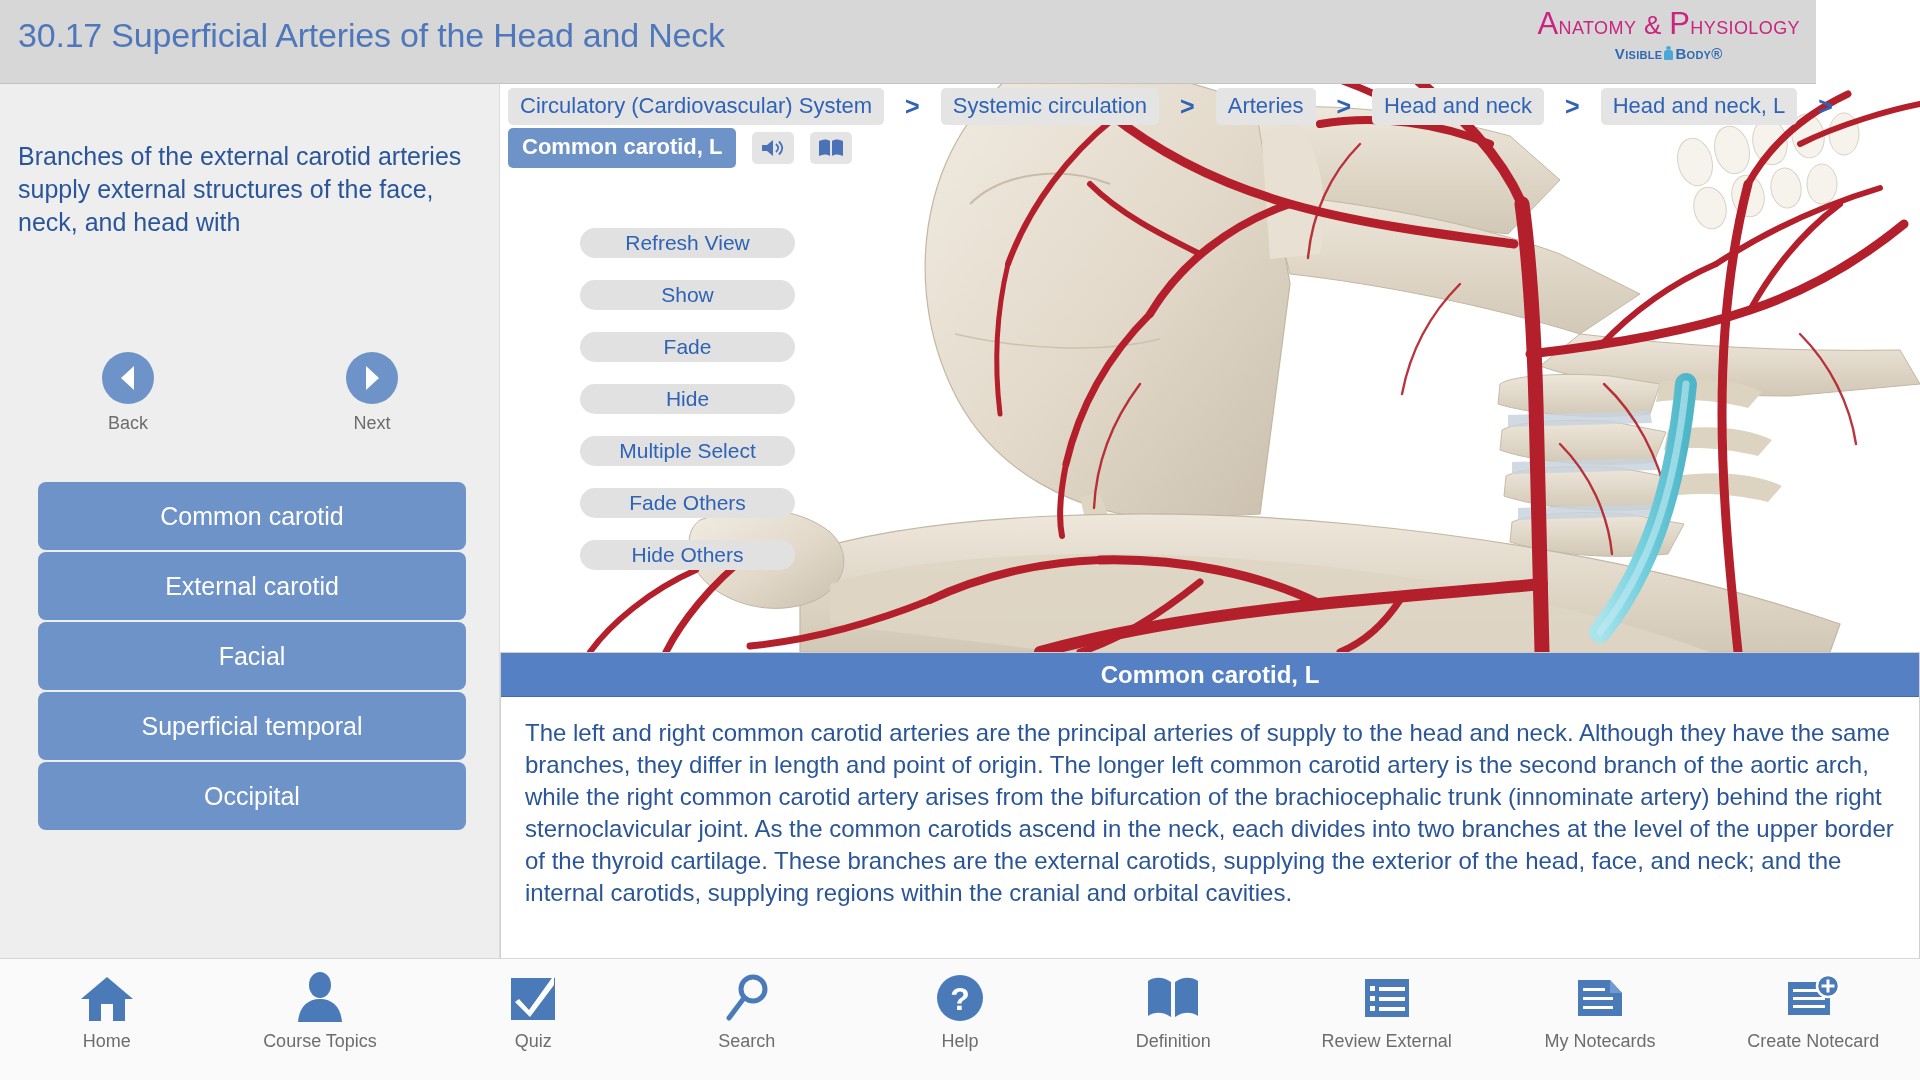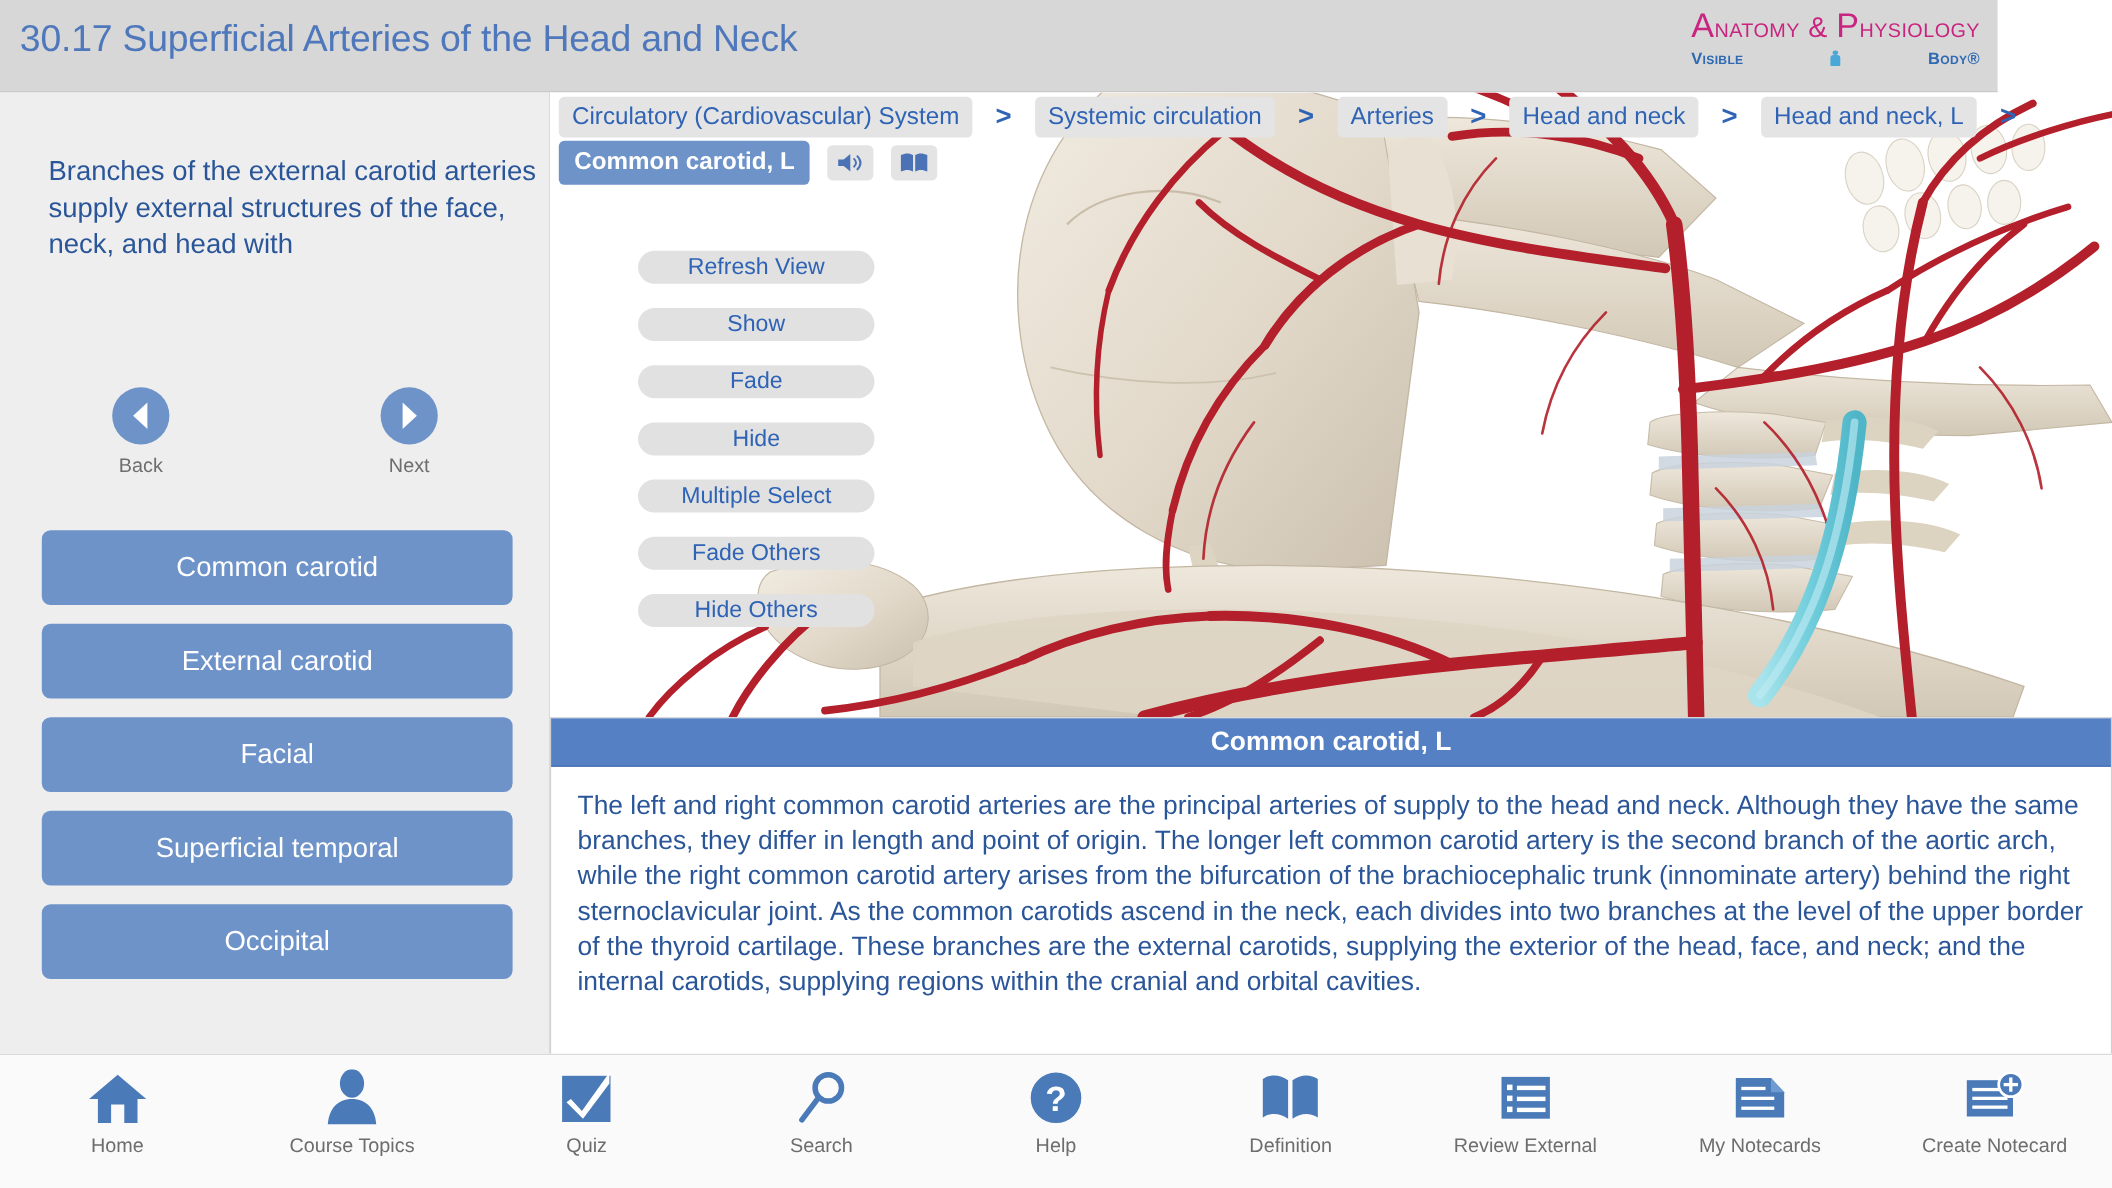--- a/index.html
+++ b/index.html
@@ -24,56 +24,56 @@
   }
   .brand { position: absolute; right: 16px; top: 8px; text-align: right; }
   .brand-main {
     font-size: 26px; color: #c9247f; line-height: 1;
     font-variant: small-caps; letter-spacing: 0.4px; white-space: nowrap;
   }
   .brand-main .big { font-size: 31px; }
   .brand-sub {
     margin-top: 6px; font-size: 15px; color: #2f69b3; font-weight: bold;
     font-variant: small-caps; letter-spacing: 0.3px;
-    display: flex; align-items: center; justify-content: space-between; gap: 2px;
+    display: flex; align-items: center; justify-content: center; gap: 2px;
   }
   .brand-figure { display: inline-block; width: 9px; height: 15px; position: relative; }
   .brand-figure i {
     position: absolute; background: #4aa8d8; display: block;
   }
   .brand-figure .h { width: 5px; height: 4px; border-radius: 50%; left: 2px; top: 0; }
   .brand-figure .b { width: 9px; height: 10px; left: 0; top: 4px;
     border-radius: 3px 3px 1px 1px; }
 
   
   .sidebar {
     position: absolute; left: 0; top: 84px; width: 500px; height: 874px;
     background: #eeeeee; border-right: 1px solid #dcdcdc;
   }
   .sidebar-desc {
-    position: absolute; left: 44px; top: 56px; width: 450px;
+    position: absolute; left: 18px; top: 56px; width: 450px;
     font-size: 25px; line-height: 33px; color: #2a5699;
   }
   .nav-arrows {
     position: absolute; left: 0; top: 268px; width: 500px;
     display: flex; justify-content: center; gap: 148px;
   }
   .nav-arrow { width: 96px; text-align: center; cursor: pointer; }
   .nav-circle {
     width: 52px; height: 52px; border-radius: 50%;
     background: #6e93c9; margin: 0 auto;
     display: flex; align-items: center; justify-content: center;
   }
   .nav-circle svg { display: block; }
   .nav-label { margin-top: 9px; font-size: 18px; color: #6d6d6d; }
 
   .struct-list { position: absolute; left: 38px; top: 398px; width: 428px; }
   .struct-btn {
     height: 68px; background: #6e93c9; border-radius: 8px;
-    margin-bottom: 17px; color: #fff; font-size: 25px;
+    margin-bottom: 2px; color: #fff; font-size: 25px;
     display: flex; align-items: center; justify-content: center;
     cursor: pointer; user-select: none;
   }
 
   
   .model-area {
     position: absolute; left: 500px; top: 84px; width: 1420px; height: 568px;
     background: #ffffff; overflow: hidden;
   }
   .model-svg { position: absolute; left: 0; top: 0; width: 1420px; height: 568px; }

